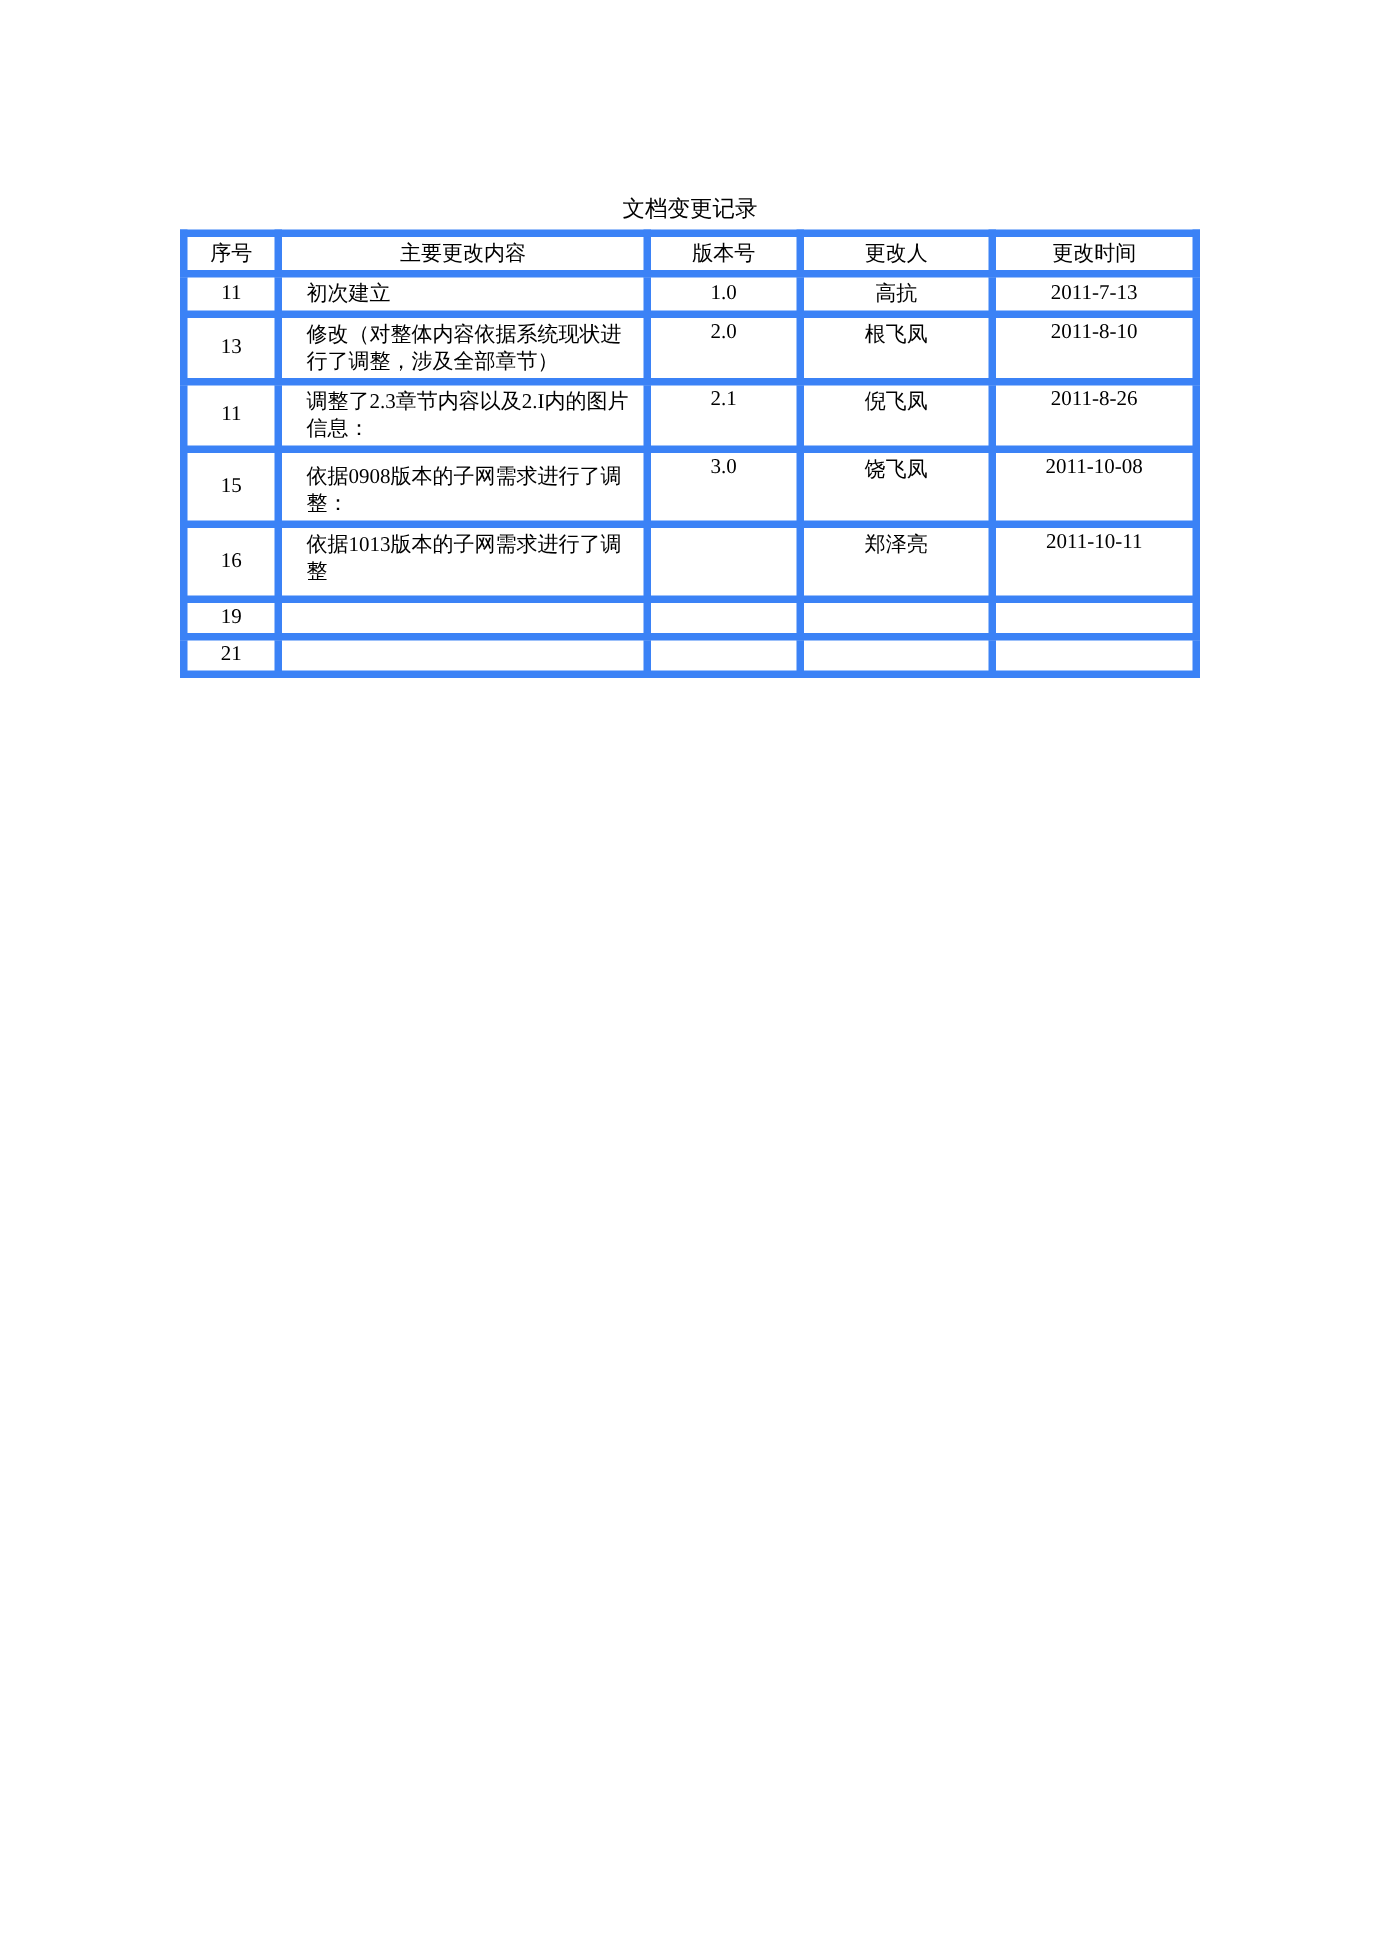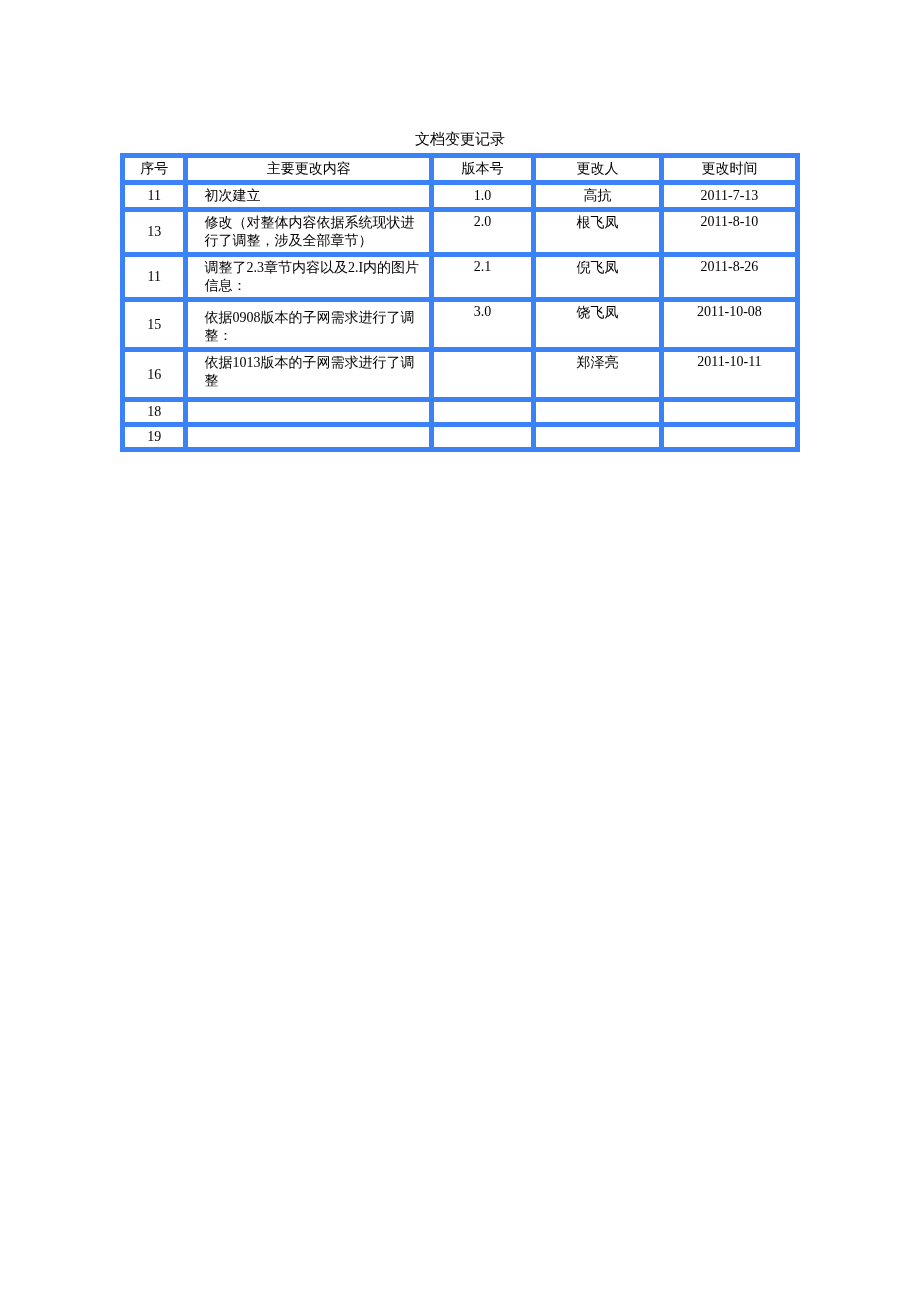--- a/index.html
+++ b/index.html
@@ -110,28 +110,28 @@
         <td class="top" style="vertical-align: top;">饶飞凤</td>
         <td class="top" style="vertical-align: top;">2011-10-08</td>
       </tr>
       <tr class="h-mid2">
         <td>16</td>
         <td class="content top" style="vertical-align: top;">依据1013版本的子网需求进行了调整</td>
         <td class="top" style="vertical-align: top;"></td>
         <td class="top" style="vertical-align: top;">郑泽亮</td>
         <td class="top" style="vertical-align: top;">2011-10-11</td>
       </tr>
-      <tr class="h-small">
-        <td>18</td>
+      <tr class="h-small2">
+        <td>19</td>
         <td class="content"></td>
         <td></td>
         <td></td>
         <td></td>
       </tr>
       <tr class="h-small2">
-        <td>19</td>
+        <td>21</td>
         <td class="content"></td>
         <td></td>
         <td></td>
         <td></td>
       </tr>
     </tbody>
 </table>
 
 </body></html>

